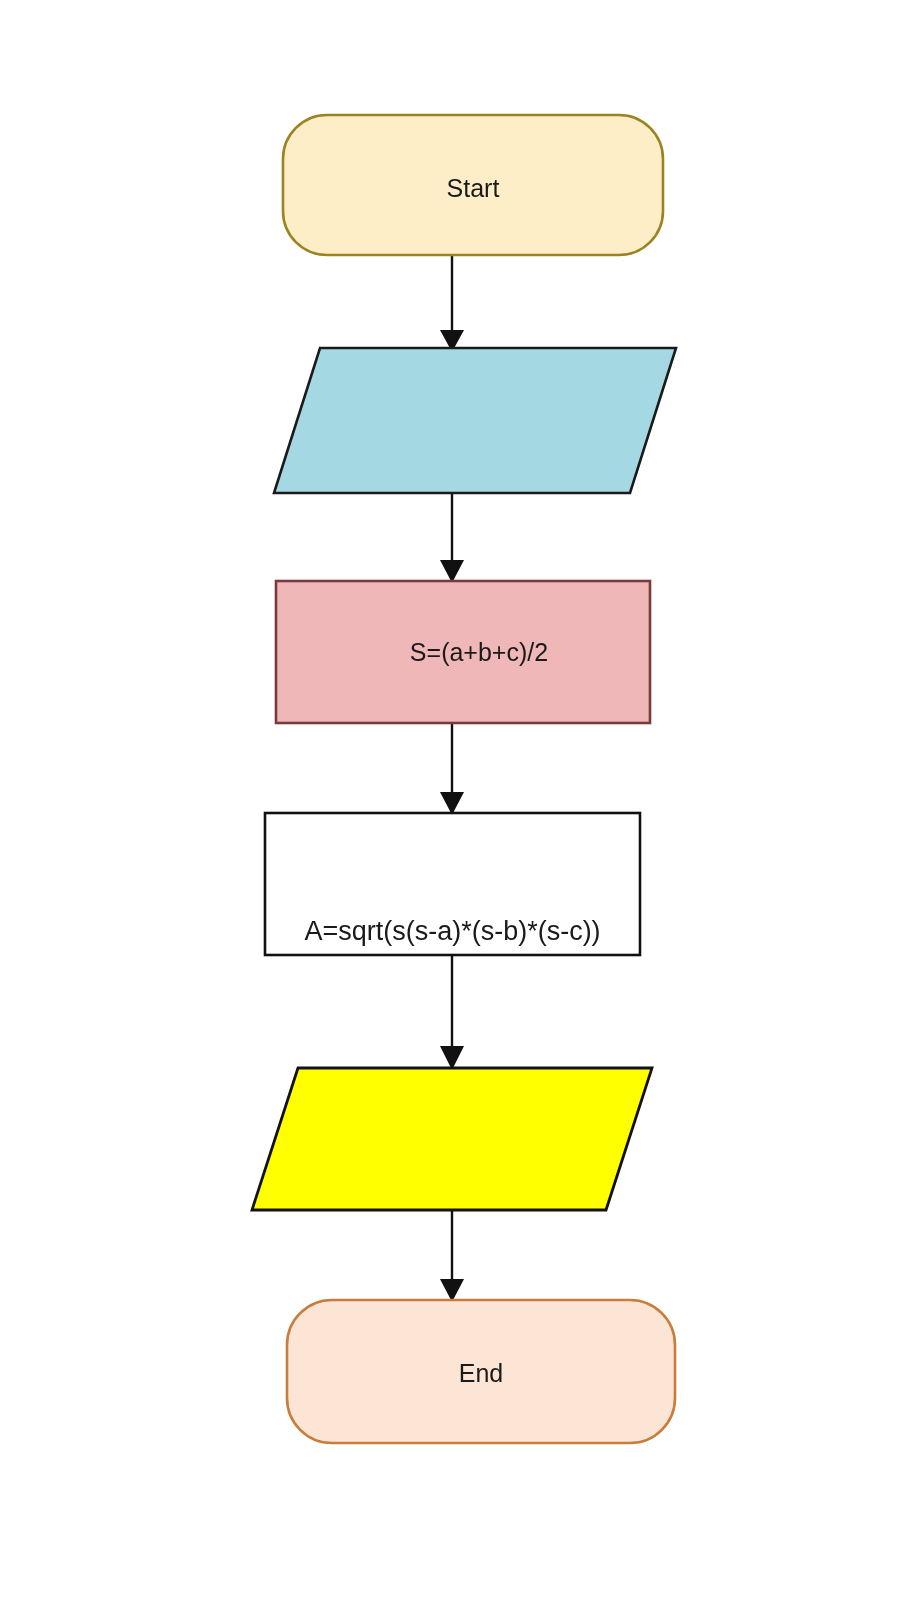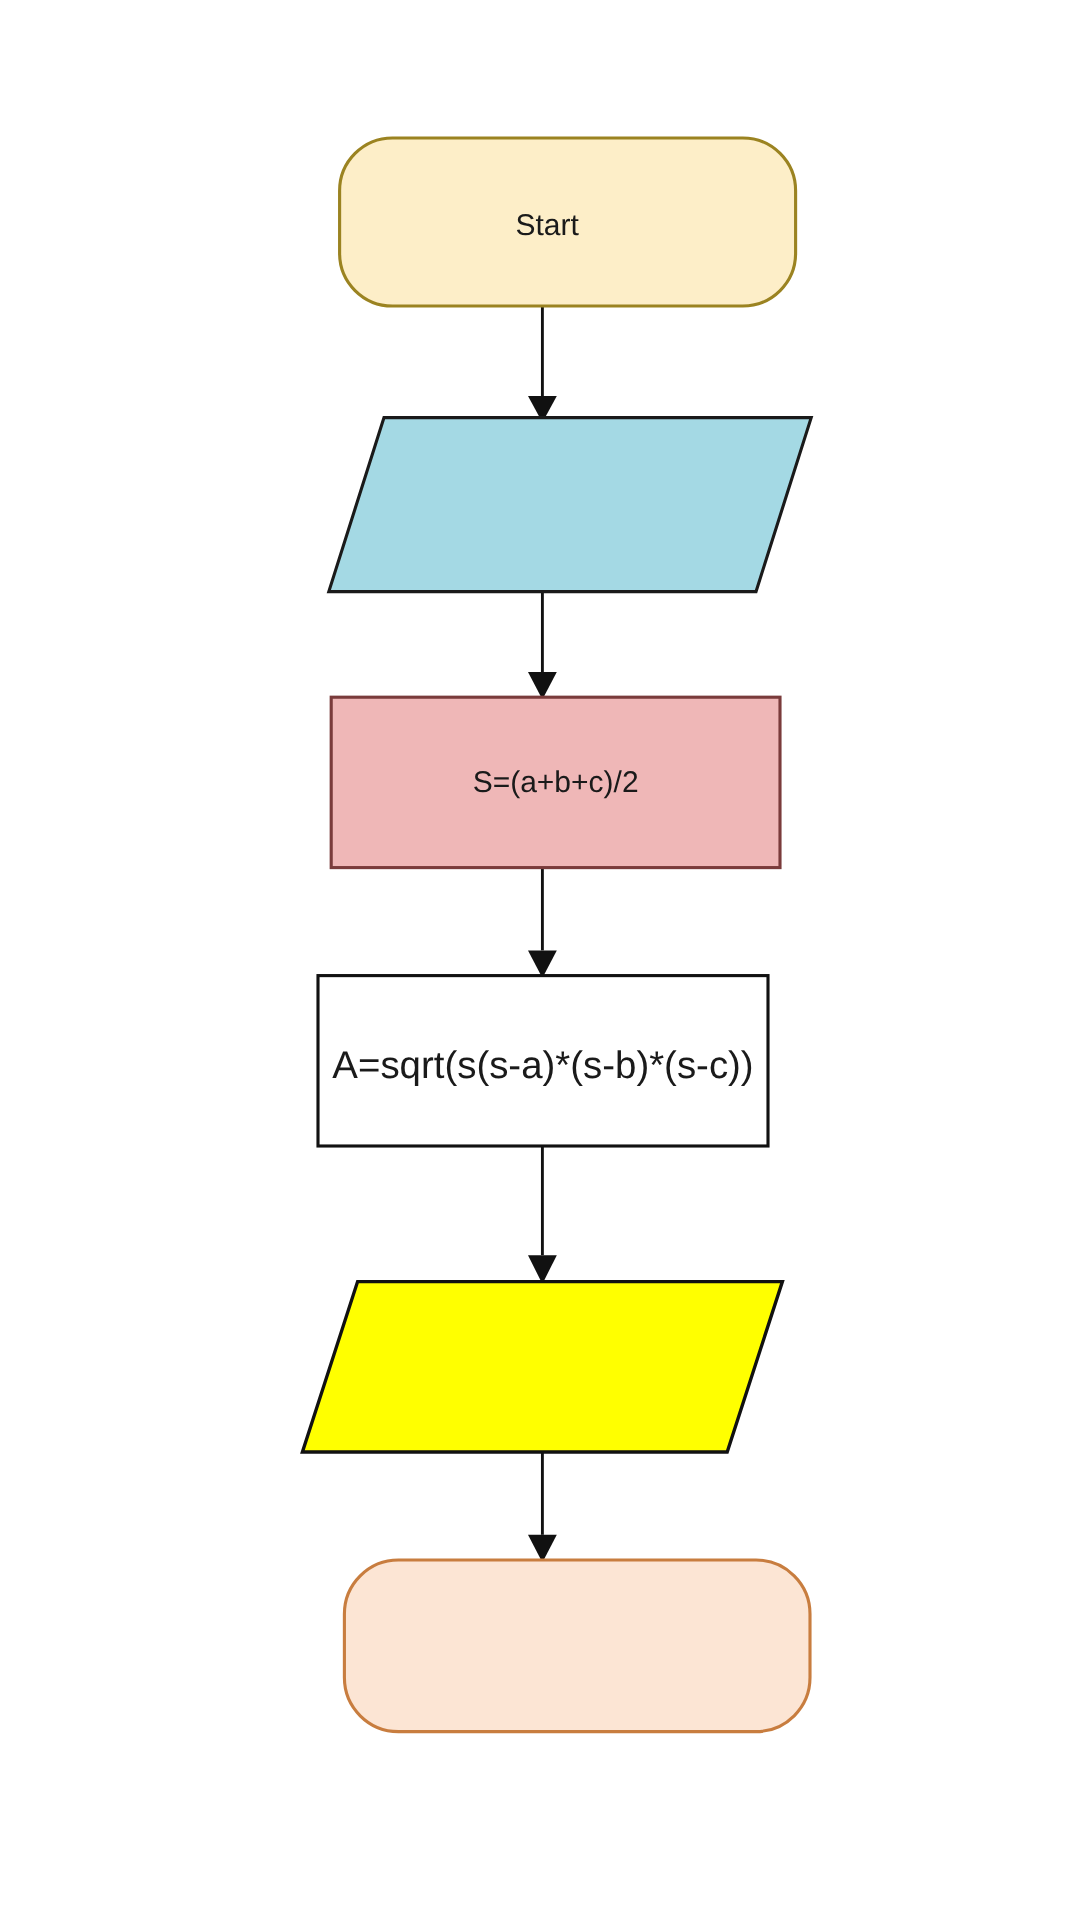--- a/index.html
+++ b/index.html
@@ -32,24 +32,24 @@
     position: absolute;
     font-family: "Liberation Sans", sans-serif;
     font-size: 25px;
     color: #1a1a1a;
     white-space: nowrap;
     text-align: center;
     line-height: 1;
     letter-spacing: 0px;
     pointer-events: none;
   }
-  .lbl-start  { left: 266px; top: 176px; width: 380px; }
+  .lbl-start  { left: 283px; top: 176px; width: 380px; }
   .lbl-input  { left: 275px; top: 411px; width: 400px; }
-  .lbl-s      { left: 276px; top: 640px; width: 374px; }
-  .lbl-area   { left: 265px; top: 871px; width: 375px; font-size: 32px; }
+  .lbl-s      { left: 276px; top: 640px; width: 374px; padding-left: 16px; }
+  .lbl-area   { left: 265px; top: 918px; width: 375px; font-size: 27px; }
   .lbl-print  { left: 255px; top: 1128px; width: 400px; }
   .lbl-end    { left: 287px; top: 1361px; width: 388px; }
 </style>
 </head>
 <body>
 
 <div id="flowchart-canvas">
 
   <svg id="flow-svg" viewBox="0 0 899 1600" xmlns="http://www.w3.org/2000/svg">
 
@@ -92,14 +92,15 @@
   </svg>
 
   <div class="node-label lbl-start">Start</div>
 
 
   <div class="node-label lbl-s">S=(a+b+c)/2</div>
 
   <div class="node-label lbl-area">A=sqrt(s(s-a)*(s-b)*(s-c))</div>
 
 
+  <div class="node-label lbl-end">End</div>
 
 </div>
 
 </body></html>

